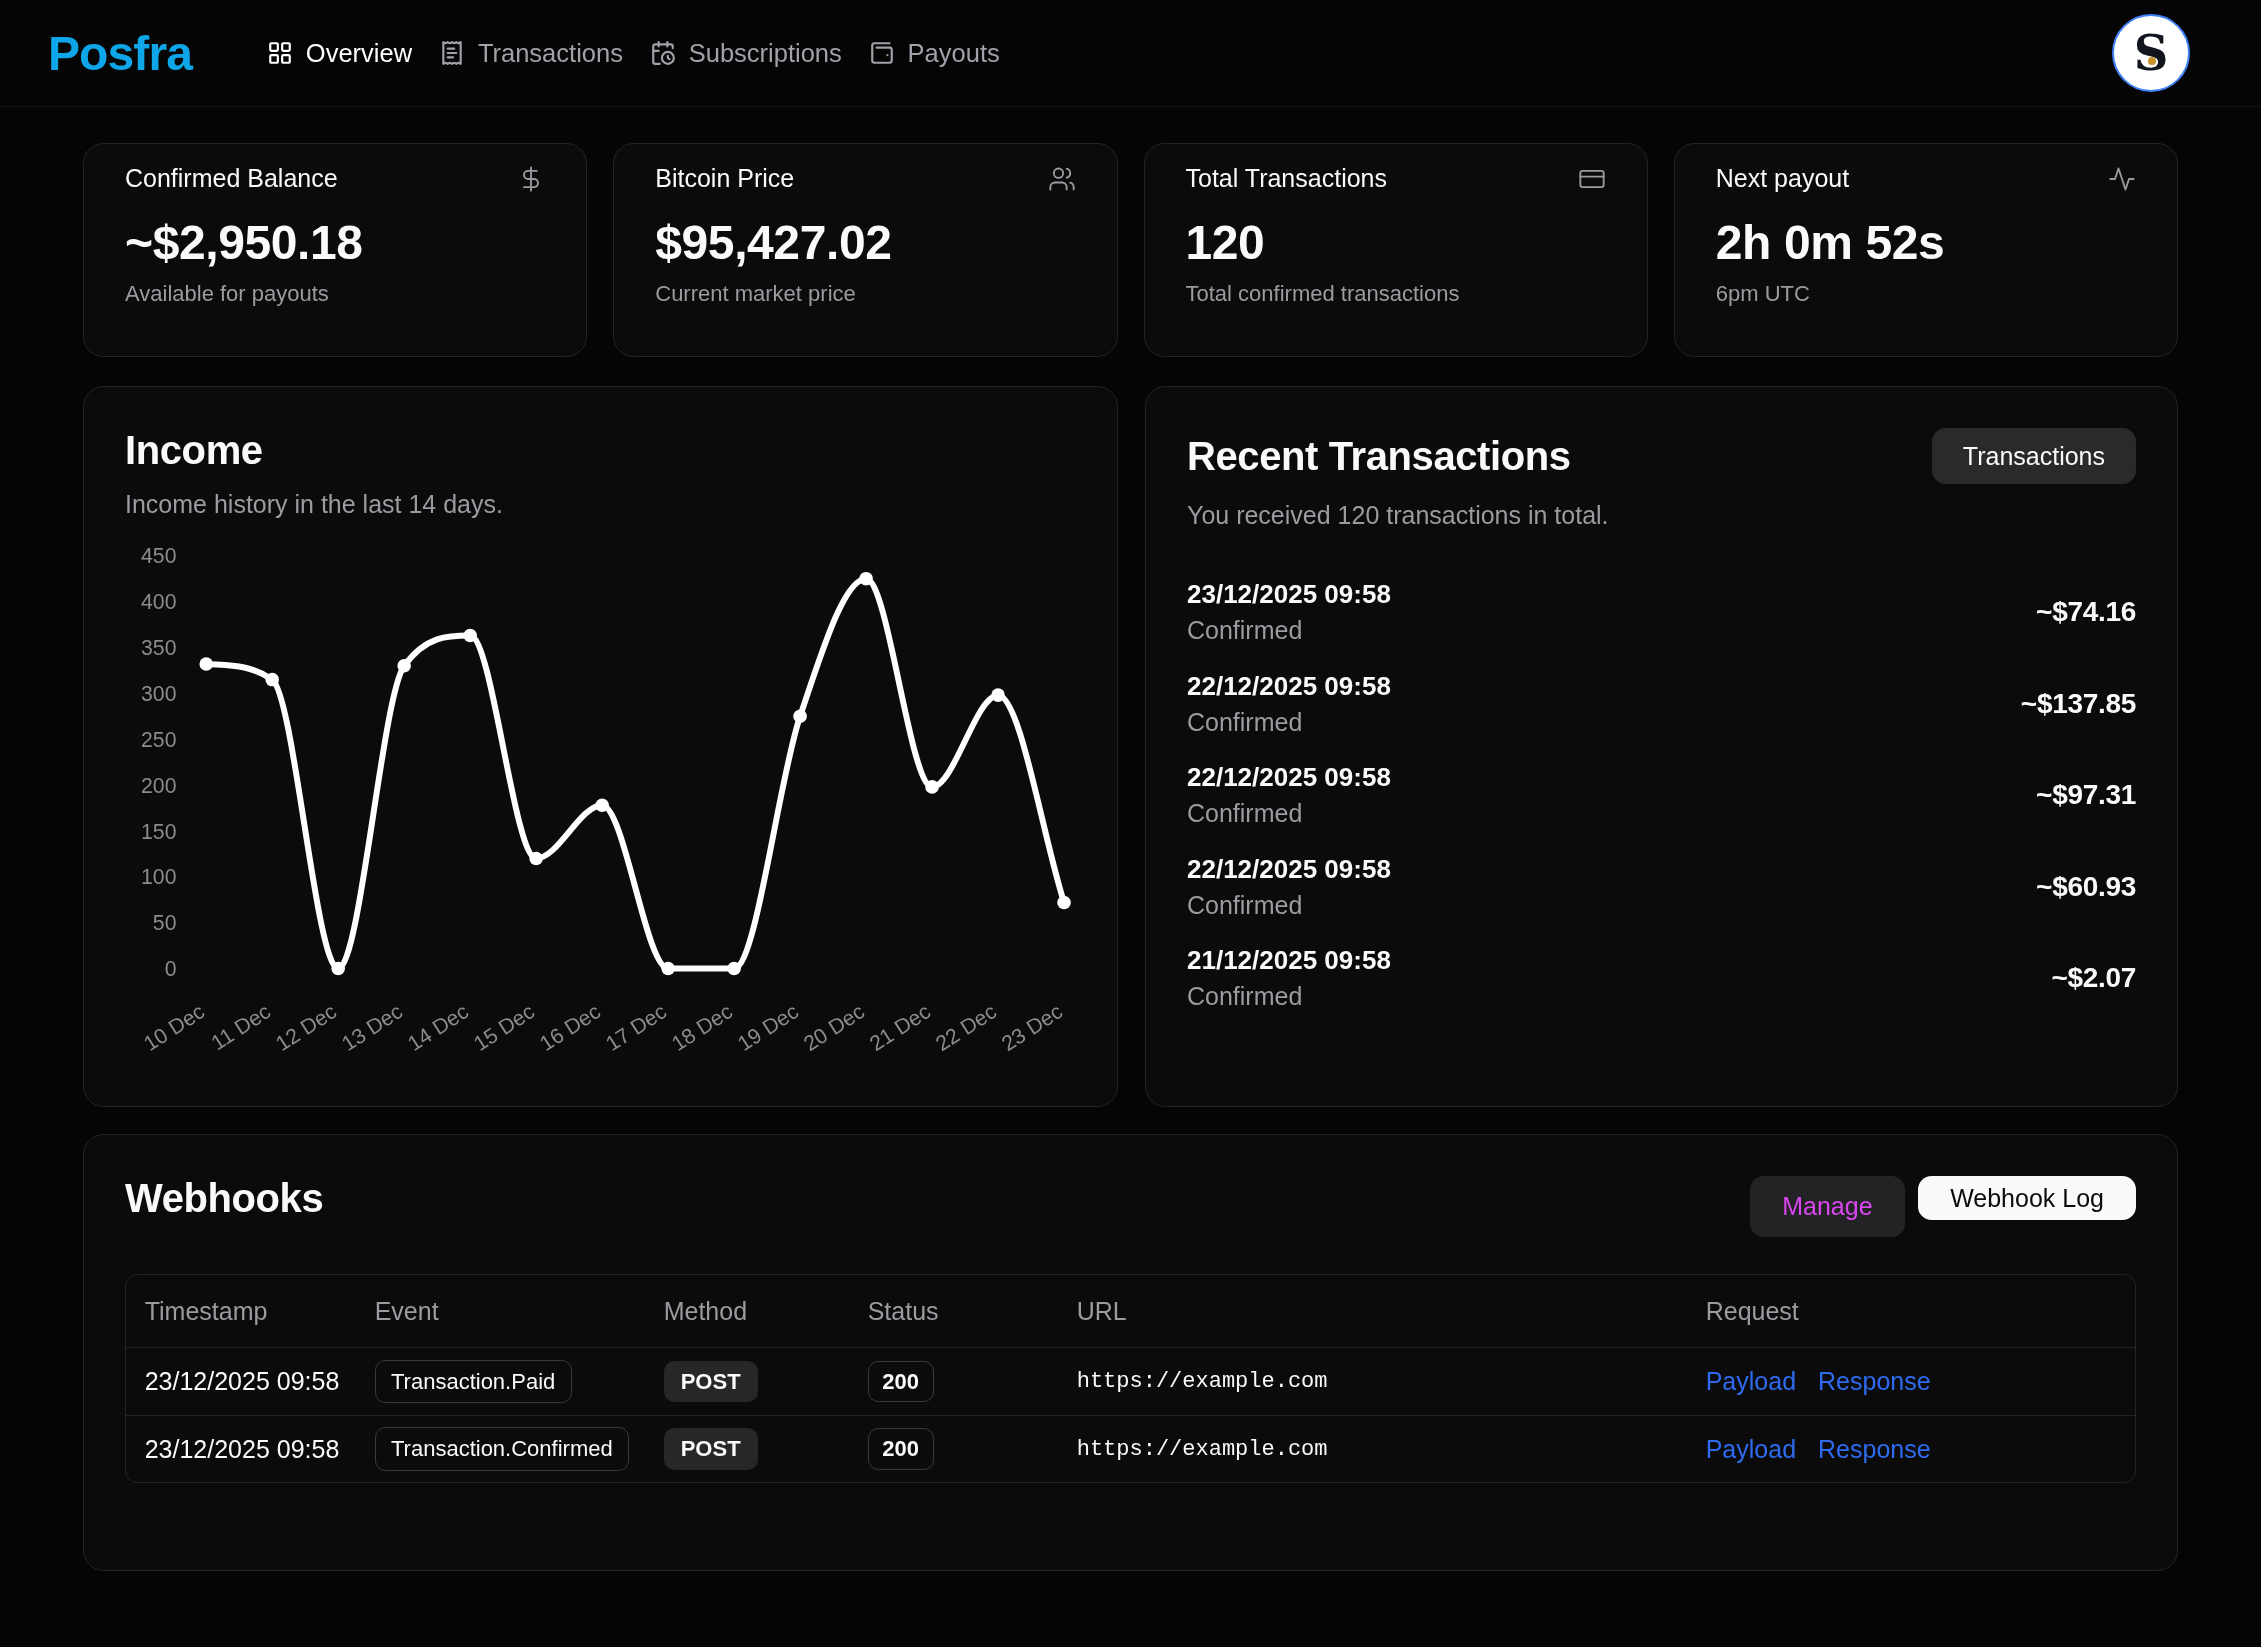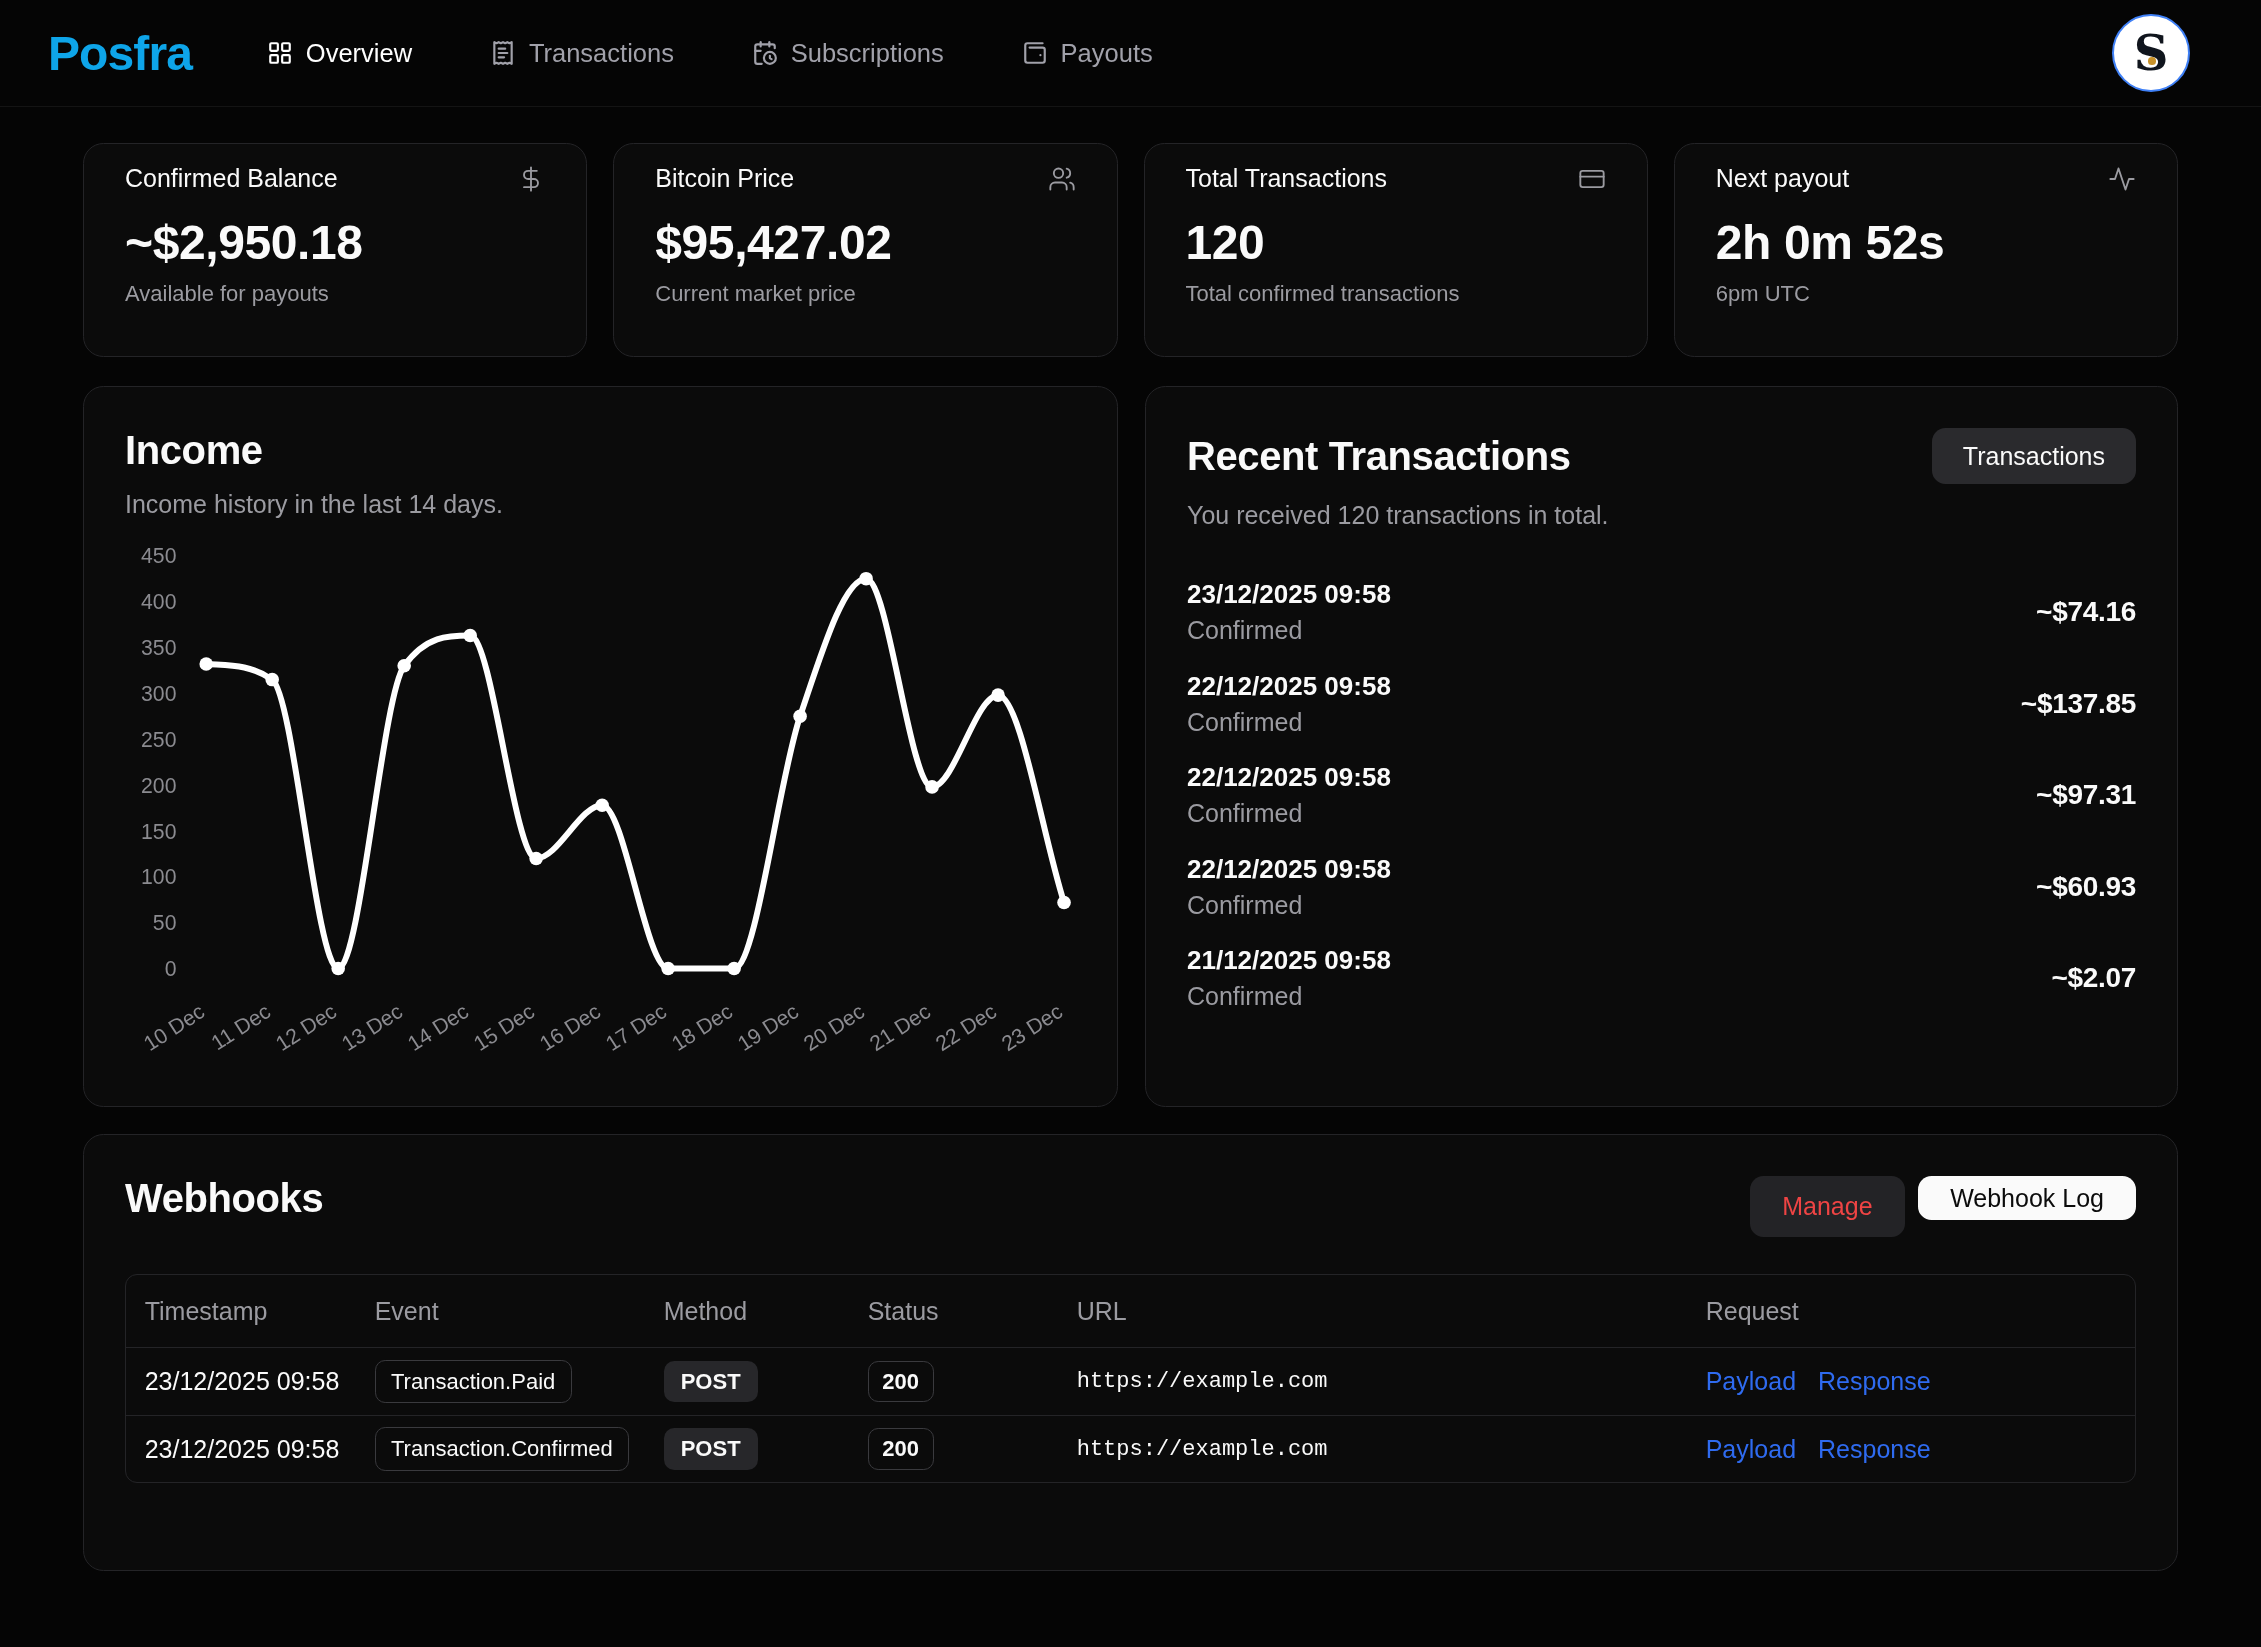--- a/index.html
+++ b/index.html
@@ -10,21 +10,21 @@
     font-family:"Liberation Sans", sans-serif; font-size:24px;
   }
   svg { display:block; }
 
   
   .topnav {
     height:107px; display:flex; align-items:center;
     padding:0 71px 0 48px; border-bottom:0.9px solid #141414;
   }
   .logo { font-size:48px; font-weight:700; letter-spacing:-0.9px; }
-  .nav { display:flex; gap:78px; margin-left:75px; flex:1; }
+  .nav { display:flex; gap:27px; margin-left:75px; flex:1; }
   .nav-item {
     display:flex; align-items:center; gap:12.8px;
     color:#a1a1aa; font-size:25.5px; font-weight:500; cursor:pointer;
     text-decoration:none;
   }
   .nav-item.active { color:#fff; }
   .nav-item svg { width:26px; height:26px; }
   .avatar {
     width:78px; height:78px; border-radius:50%;
     background:#fff; border:2.6px solid #3f80f6;
@@ -78,21 +78,21 @@
     padding:0; height:66px; margin-bottom:25.5px;
   }
   .tx-date { font-size:26px; font-weight:600; }
   .tx-status { font-size:25px; color:#9b9ba1; margin-top:6px; }
   .tx-amount { font-size:28px; font-weight:700; letter-spacing:-0.3px; }
 
   
   .webhooks { margin-top:27px; padding:41px; height:437px; }
   .wh-head { display:flex; justify-content:space-between; align-items:flex-start; }
   .wh-buttons { display:flex; gap:13.6px; }
-  .btn-dark  { background:#232326; color:#ef4444; font-size:25px; height:61px; padding:0 32px; }
+  .btn-dark  { background:#232326; color:#d946ef; font-size:25px; height:61px; padding:0 32px; }
   .btn-white { background:#fafafa; color:#0b0b0b; font-size:25px; height:44px; padding:0 32px; }
   .wh-table {
     margin-top:37px; border:0.9px solid #242427; border-radius:12px; overflow:hidden;
   }
   .wh-tr {
     display:grid; grid-template-columns:230px 289px 204px 209px 629px 1fr;
     align-items:center; padding:0 18.7px;
   }
   .wh-tr.head { height:73px; color:#9b9ba1; font-size:25px; border-bottom:0.9px solid #242427; }
   .wh-tr.row  { height:67px; font-size:25px; }

